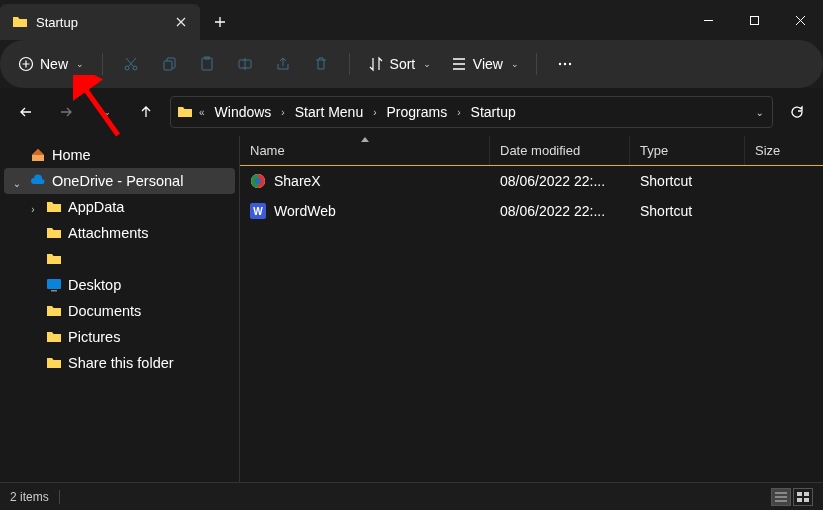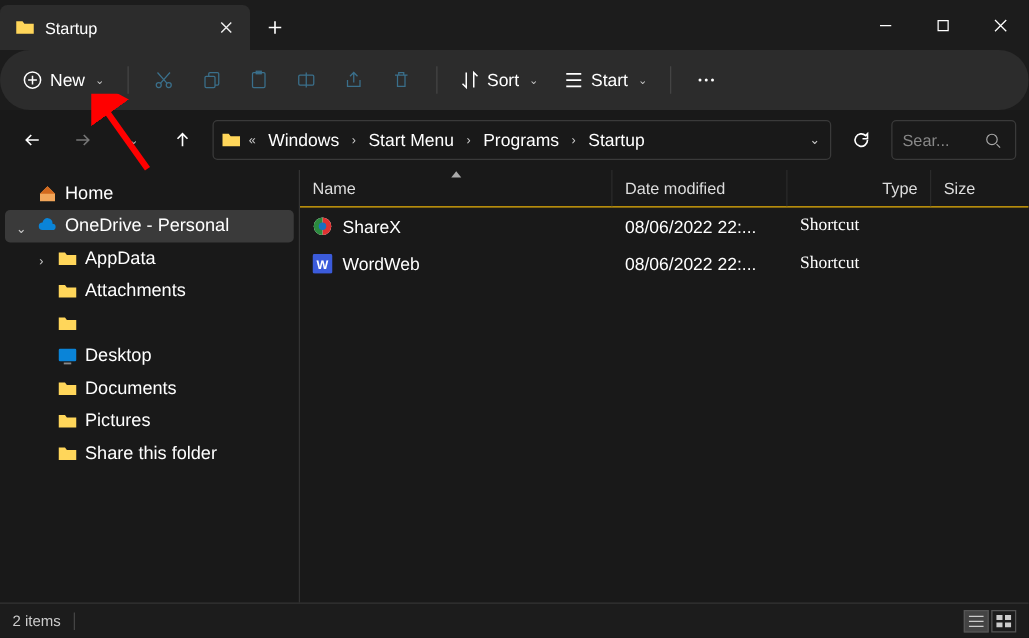--- a/index.html
+++ b/index.html
@@ -45,28 +45,28 @@
   .tree-icon { width:16px; height:16px; flex-shrink:0; }
   .expander { width:14px; font-size:10px; color:#ccc; text-align:center; flex-shrink:0; }
   .indent-1 { padding-left: 22px; }
   
   .content { flex:1; display:flex; flex-direction:column; overflow:hidden; }
   .cols { display:flex; height:30px; align-items:center; border-bottom:1px solid #eab308; color:#ddd; font-size:13px; }
   .col { padding:0 10px; border-right:1px solid #2a2a2a; height:100%; display:flex; align-items:center; position:relative; }
   .col.sort::after { content:""; position:absolute; top:1px; left:50%; transform:translateX(-50%); border-left:4px solid transparent; border-right:4px solid transparent; border-bottom:5px solid #aaa; }
   .col-name { width:250px; }
   .col-date { width:140px; }
-  .col-type { width:115px;justify-content:flex-end; }
+  .col-type { width:115px; }
   .col-size { flex:1; border-right:none; }
   .rows { flex:1; }
   .row { display:flex; height:30px; align-items:center; font-size:14px; }
   .cell { padding:0 10px; overflow:hidden; white-space:nowrap; text-overflow:ellipsis; }
   .cell-name { width:250px; display:flex; align-items:center; gap:8px; }
   .cell-date { width:140px; }
-  .cell-type { width:115px;font-family:Liberation Serif, serif; }
+  .cell-type { width:115px; }
   .file-icon { width:16px; height:16px; flex-shrink:0; }
   
   
   .statusbar { height:28px; background:#1c1c1c; border-top:1px solid #333; display:flex; align-items:center; padding:0 10px; font-size:12px; color:#ccc; }
   .status-sep { width:1px; height:14px; background:#444; margin:0 10px; }
   .statusbar-spacer { flex:1; }
   .view-toggle { display:flex; gap:2px; }
   .view-toggle .vt { width:20px; height:18px; border:1px solid #555; display:flex; align-items:center; justify-content:center; cursor:pointer; }
   .view-toggle .vt.active { background:#444; }
   
@@ -168,21 +168,21 @@
     <svg viewBox="0 0 16 16">
         <path d="M5 2v12l-3-3M11 14V2l3 3" stroke="#fff" fill="none" stroke-width="1.2"></path>
       </svg>
     <span>Sort</span>
     <span class="chev">⌄</span>
   </div>
   <div class="tb-btn">
     <svg viewBox="0 0 16 16">
         <path d="M2 3h12M2 8h12M2 13h12" stroke="#fff" stroke-width="1.4"></path>
       </svg>
-    <span>Start</span>
+    <span>View</span>
     <span class="chev">⌄</span>
   </div>
   <span class="tb-sep"></span>
   <div class="tb-btn icon-only">
     <svg viewBox="0 0 16 16">
         <circle cx="3" cy="8" r="1.2" fill="#fff"></circle>
         <circle cx="8" cy="8" r="1.2" fill="#fff"></circle>
         <circle cx="13" cy="8" r="1.2" fill="#fff"></circle>
       </svg>
   </div>
@@ -228,27 +228,20 @@
         <span>Startup</span>
       </span>
     <div style="flex:1"></div>
     <span class="bc-chev">⌄</span>
   </div>
   <div class="nav-btn">
       <svg width="14" height="14" viewBox="0 0 14 14">
         <path d="M12 7a5 5 0 11-1.5-3.5L12 2v4H8" stroke="#fff" fill="none" stroke-width="1.3"></path>
       </svg>
     </div>
-  <div class="searchbox">
-    <input placeholder="Sear..." style="">
-    <svg width="13" height="13" viewBox="0 0 14 14">
-        <circle cx="6" cy="6" r="4.5" stroke="#aaa" fill="none"></circle>
-        <path d="M10 10l3 3" stroke="#aaa"></path>
-      </svg>
-  </div>
 </div>
 
 <div class="main">
 
   <div class="sidebar">
     <div class="tree-item">
       <span class="expander"></span>
       <svg class="tree-icon" viewBox="0 0 16 16">
           <path d="M2 8l6-6 6 6v6H2z" fill="#f2a65a"></path>
           <path d="M2 8l6-6 6 6" fill="#d2691e"></path>

